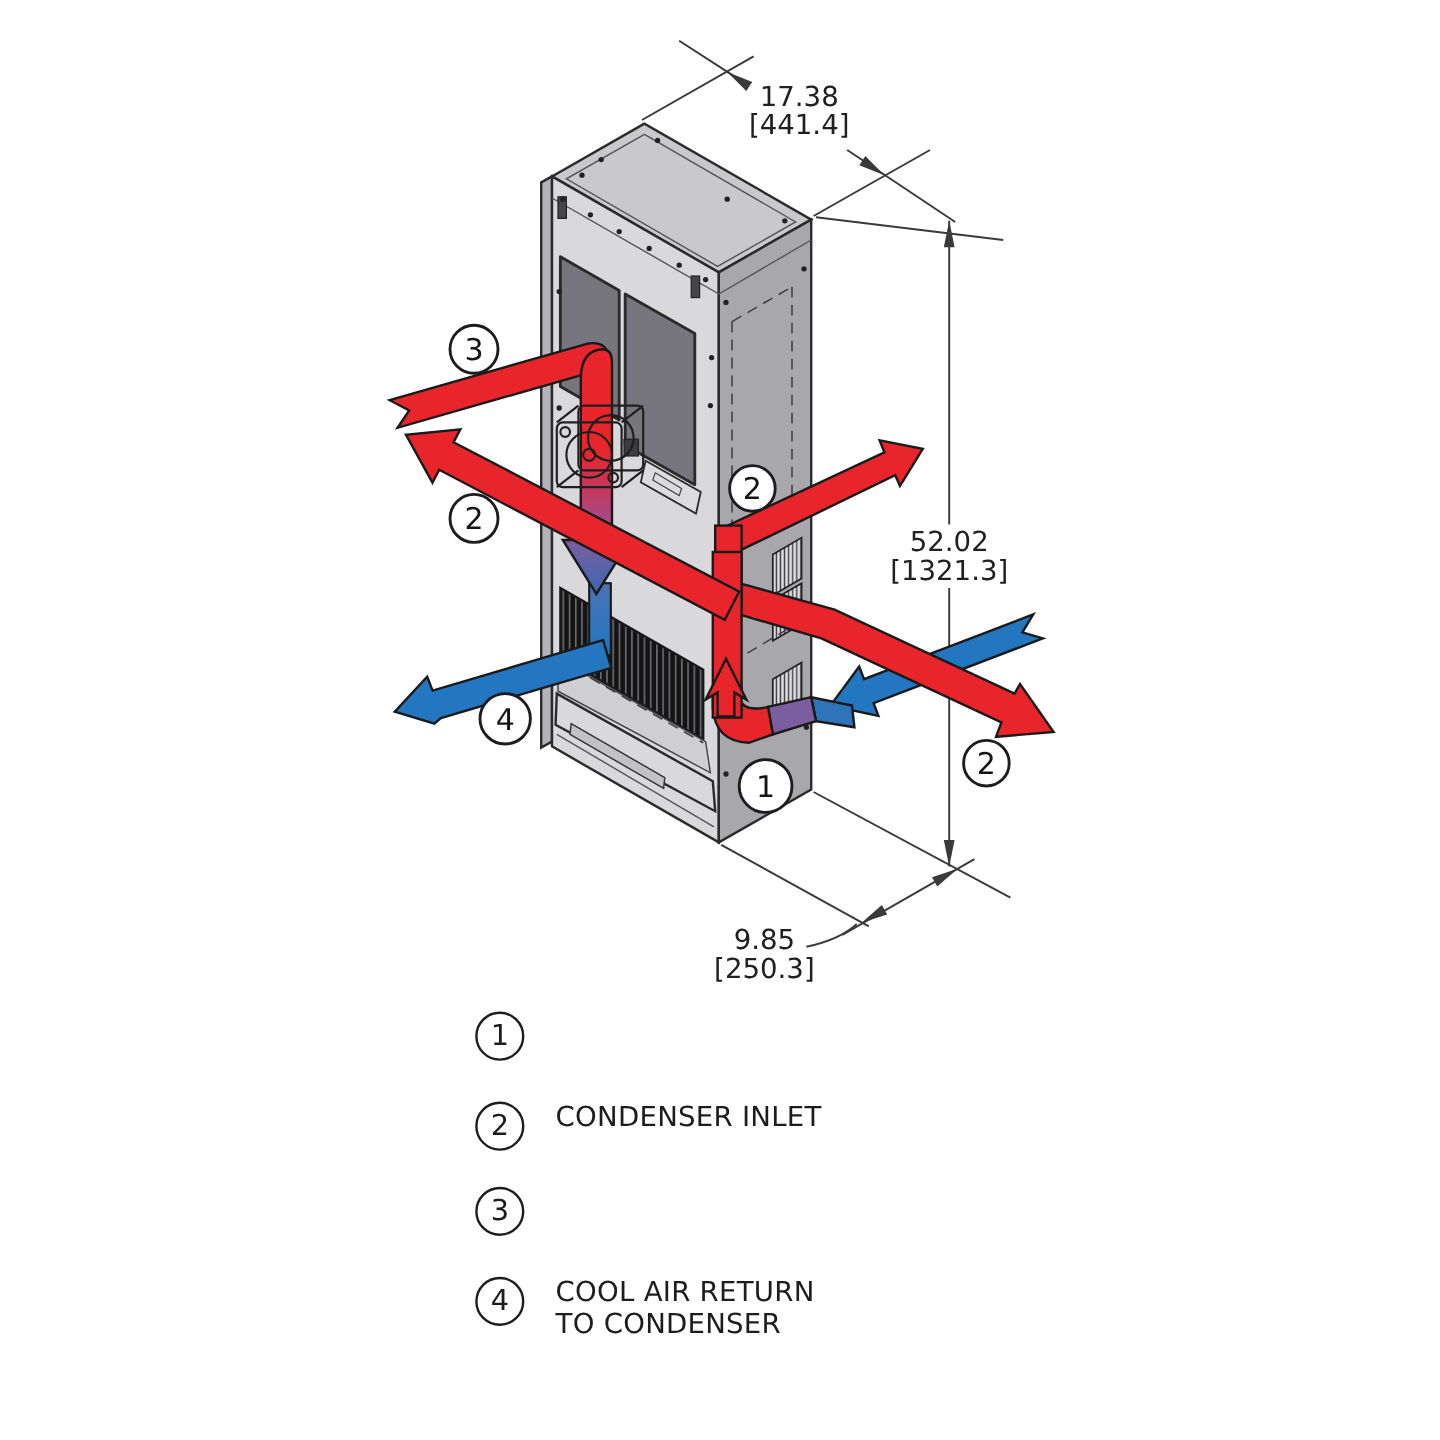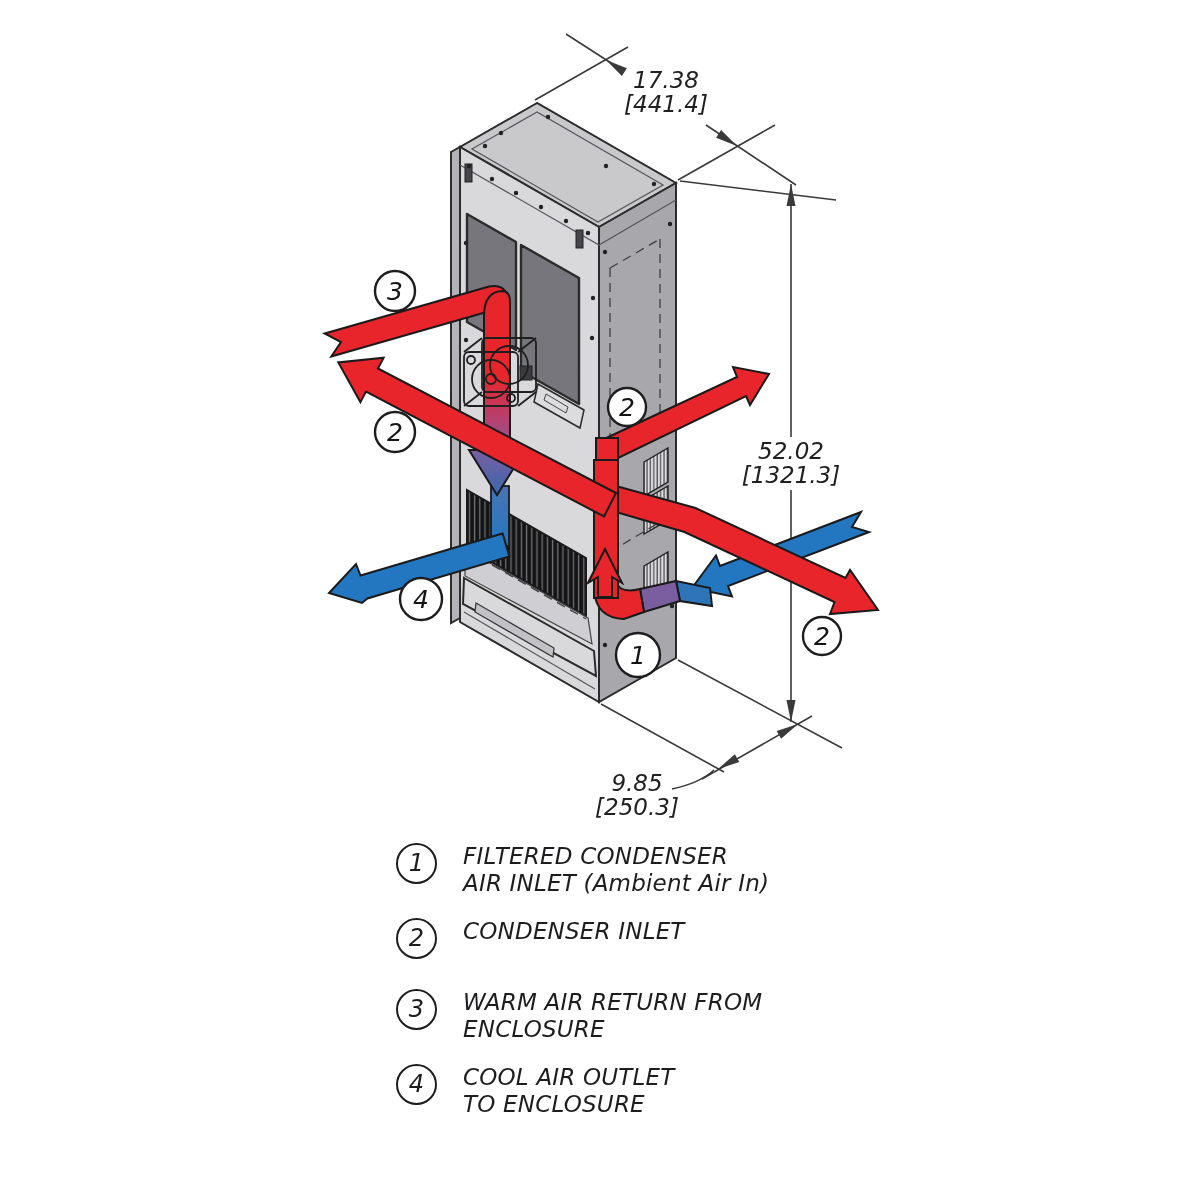--- a/index.html
+++ b/index.html
@@ -1,17 +1,17 @@
 <!DOCTYPE html>
 <html><head>
 <meta charset="utf-8">
 <style>
   html,body{margin:0;padding:0;width:1200px;height:1200px;background:#ffffff;overflow:hidden;
     font-family:"DejaVu Sans",sans-serif;}
-  #stage{position:relative;width:1200px;height:1200px;background:#fff;font-style:italic;}
+  #stage{position:relative;width:1200px;height:1200px;background:#fff;}
   svg{position:absolute;left:0;top:0;}
   .edge{stroke:#2b2b2b;stroke-width:2;}
   .thin{stroke:#55555a;stroke-width:1.2;fill:none;}
   .dash{stroke:#3f3f44;stroke-width:1.3;fill:none;stroke-dasharray:9 6;}
   .dim{stroke:#3a3a3a;stroke-width:1.6;fill:none;}
   .dimhead{fill:#3a3a3a;stroke:none;}
   .dim-text{font-family:"DejaVu Sans",sans-serif;font-size:23px;fill:#202022;text-anchor:middle;}
   .callout-text{font-family:"DejaVu Sans",sans-serif;font-size:25px;fill:#141416;text-anchor:middle;}
   .arrow-red{fill:#e8252b;stroke:#1a1a1a;stroke-width:2;}
   .arrow-blue{fill:#2277c0;stroke:#1a1a1a;stroke-width:2;}
@@ -220,40 +220,32 @@
     <g>
       <circle class="balloon" cx="822" cy="636" r="19"></circle>
       <text class="callout-text" x="822" y="645">2</text>
     </g>
   </g>
 </svg>
 
 <div>
   <div class="legend-row" style="top:843px;">
     <div class="legend-circle">1</div>
-    <div class="legend-text">
-      <div>FILTERED CONDENSER</div>
-      <div>AIR INLET (Ambient Air In)</div>
-    </div>
   </div>
   <div class="legend-row" style="top:918px;">
     <div class="legend-circle">2</div>
     <div class="legend-text">
       <div>CONDENSER INLET</div>
     </div>
   </div>
   <div class="legend-row" style="top:989px;">
     <div class="legend-circle">3</div>
-    <div class="legend-text">
-      <div>WARM AIR RETURN FROM</div>
-      <div>ENCLOSURE</div>
-    </div>
   </div>
   <div class="legend-row" style="top:1064px;">
     <div class="legend-circle">4</div>
     <div class="legend-text">
-      <div>COOL AIR OUTLET</div>
-      <div>TO ENCLOSURE</div>
+      <div>COOL AIR RETURN</div>
+      <div>TO CONDENSER</div>
     </div>
   </div>
 </div>
 
 </div>
 
 </body></html>

